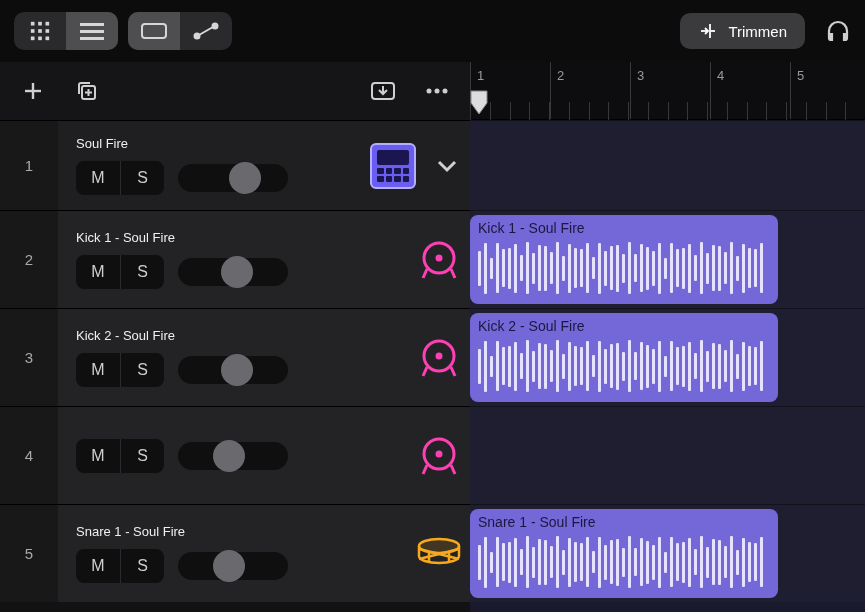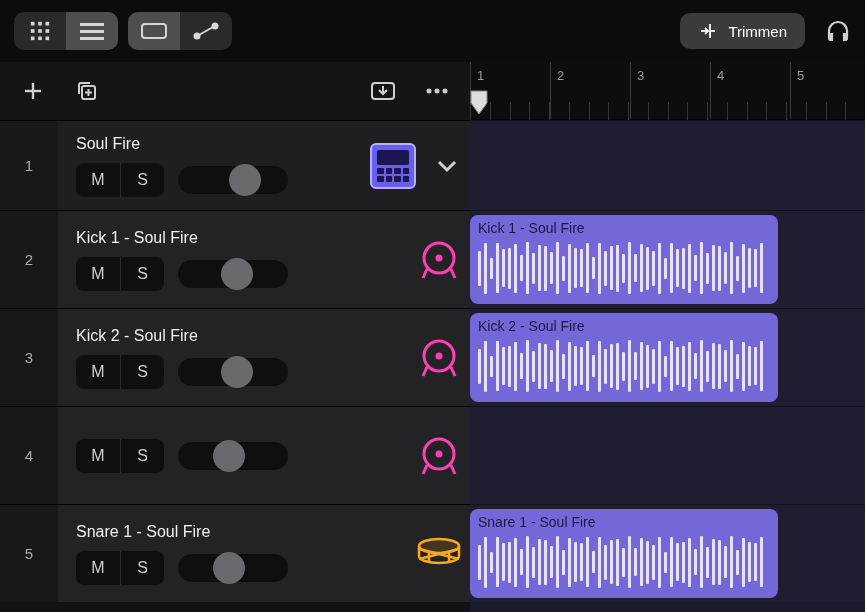--- a/index.html
+++ b/index.html
@@ -60,21 +60,21 @@
   .track.sub { background: #232325; }
   .track-index {
     width: 58px; display: flex; align-items: center; justify-content: center;
     color: #a9a9ab; font-size: 15px; background: #181819;
   }
   .track.sub .track-index { background: #181819; }
   .track-body {
     flex: 1; display: flex; flex-direction: column; justify-content: center;
     gap: 10px; padding: 0 12px 0 18px;
   }
-  .track-name { font-size: 16px; color: #efefef; }
+  .track-name { font-size: 13px; color: #efefef; }
   .track-ctrls { display: flex; align-items: center; gap: 8px; }
   .ms-group { display: flex; background: #0f0f10; border-radius: 8px; overflow: hidden; }
   .ms-btn {
     width: 44px; height: 34px;
     display: flex; align-items: center; justify-content: center;
     font-size: 16px; color: #cfcfd1; cursor: pointer;
   }
   .ms-btn + .ms-btn { border-left: 1px solid #2b2b2d; }
   .pan {
     width: 110px; height: 28px; background: #0f0f10;

